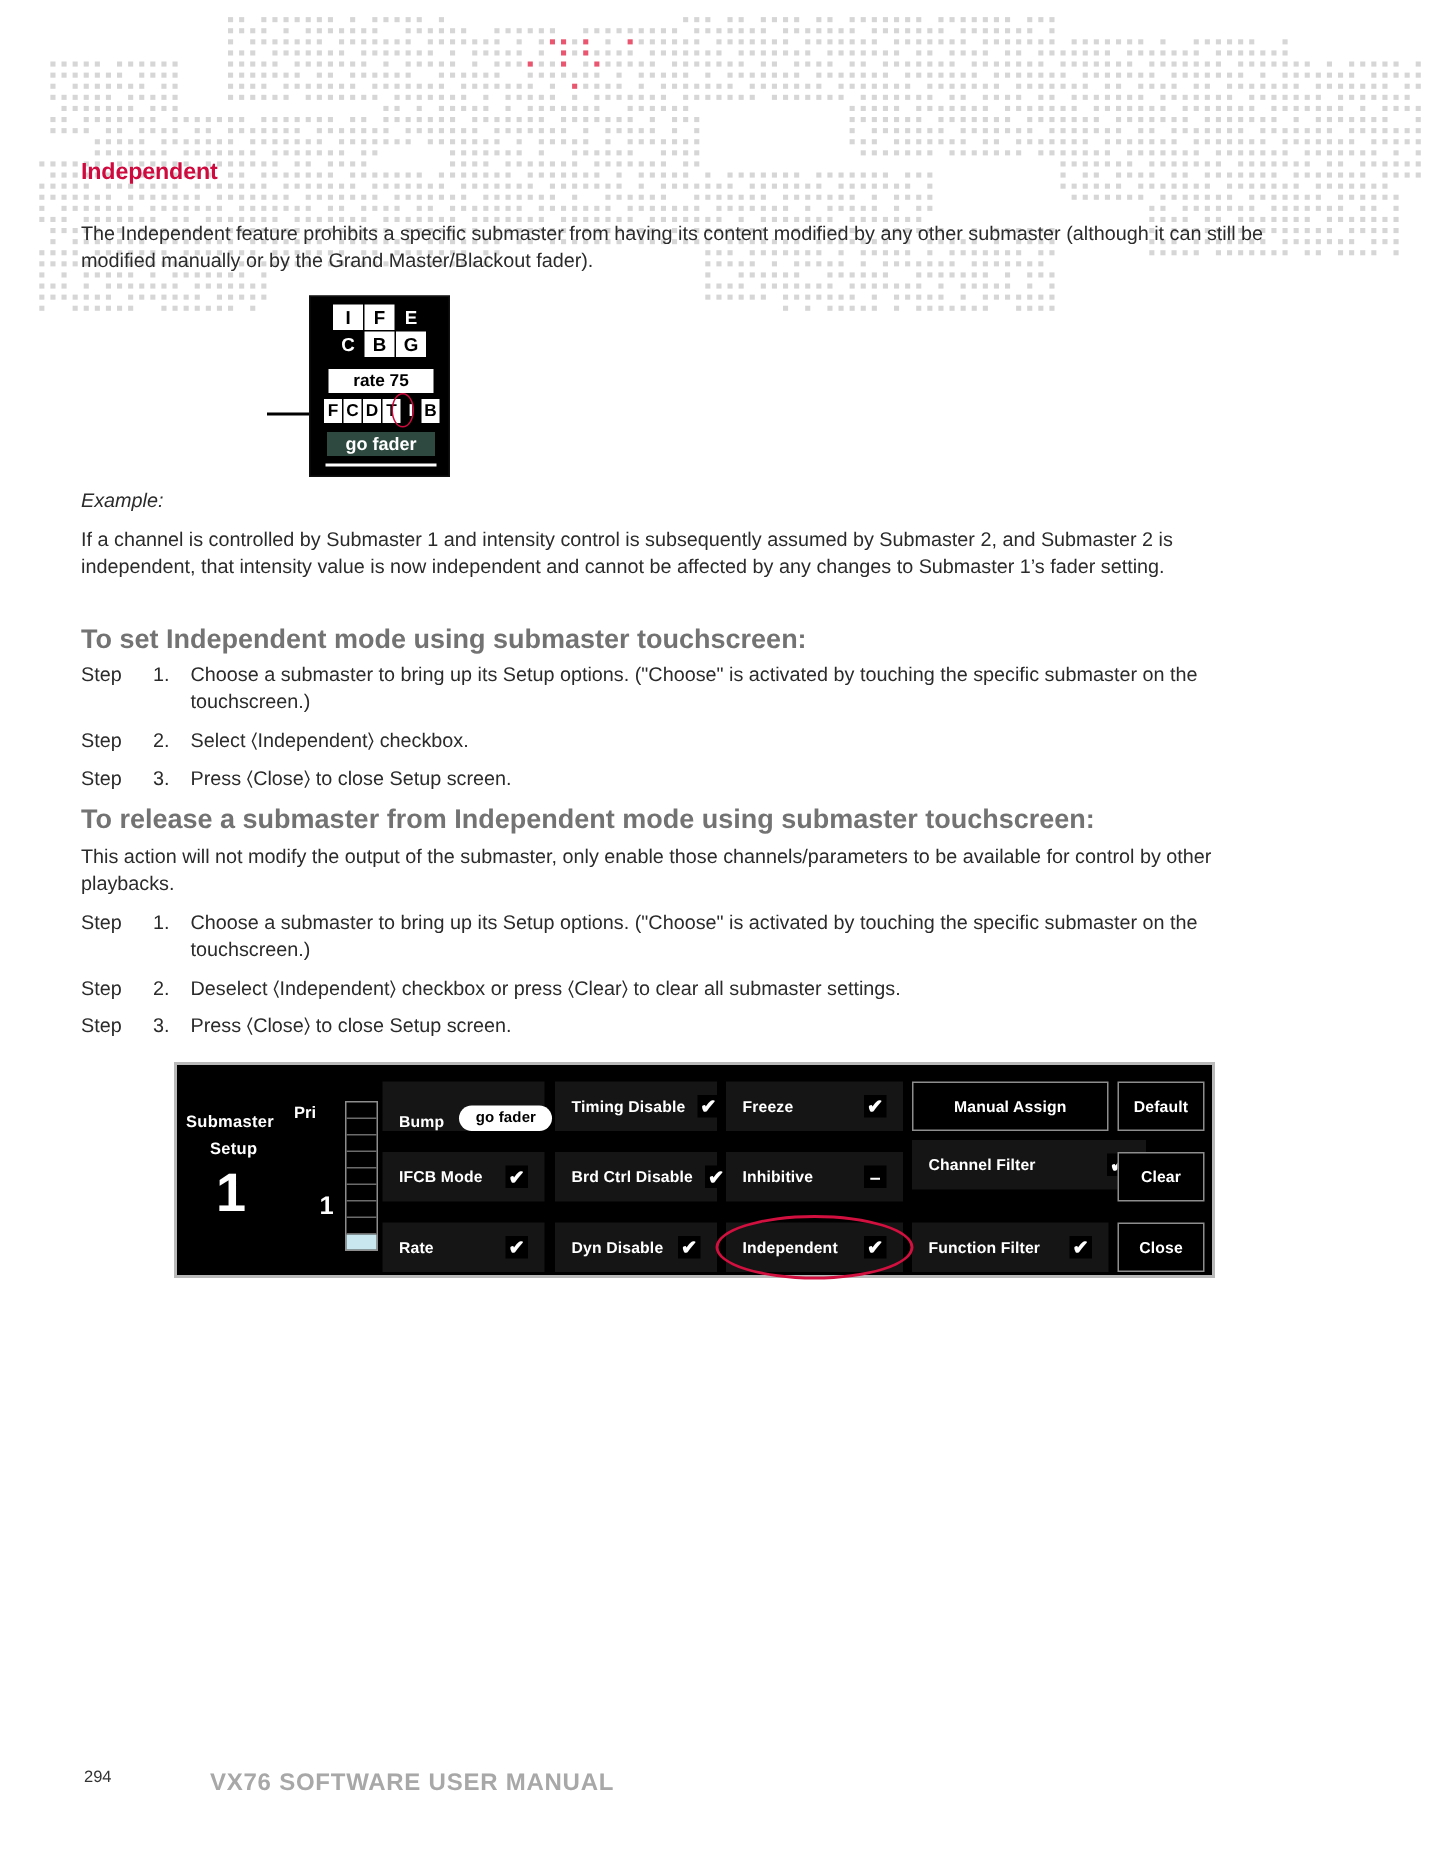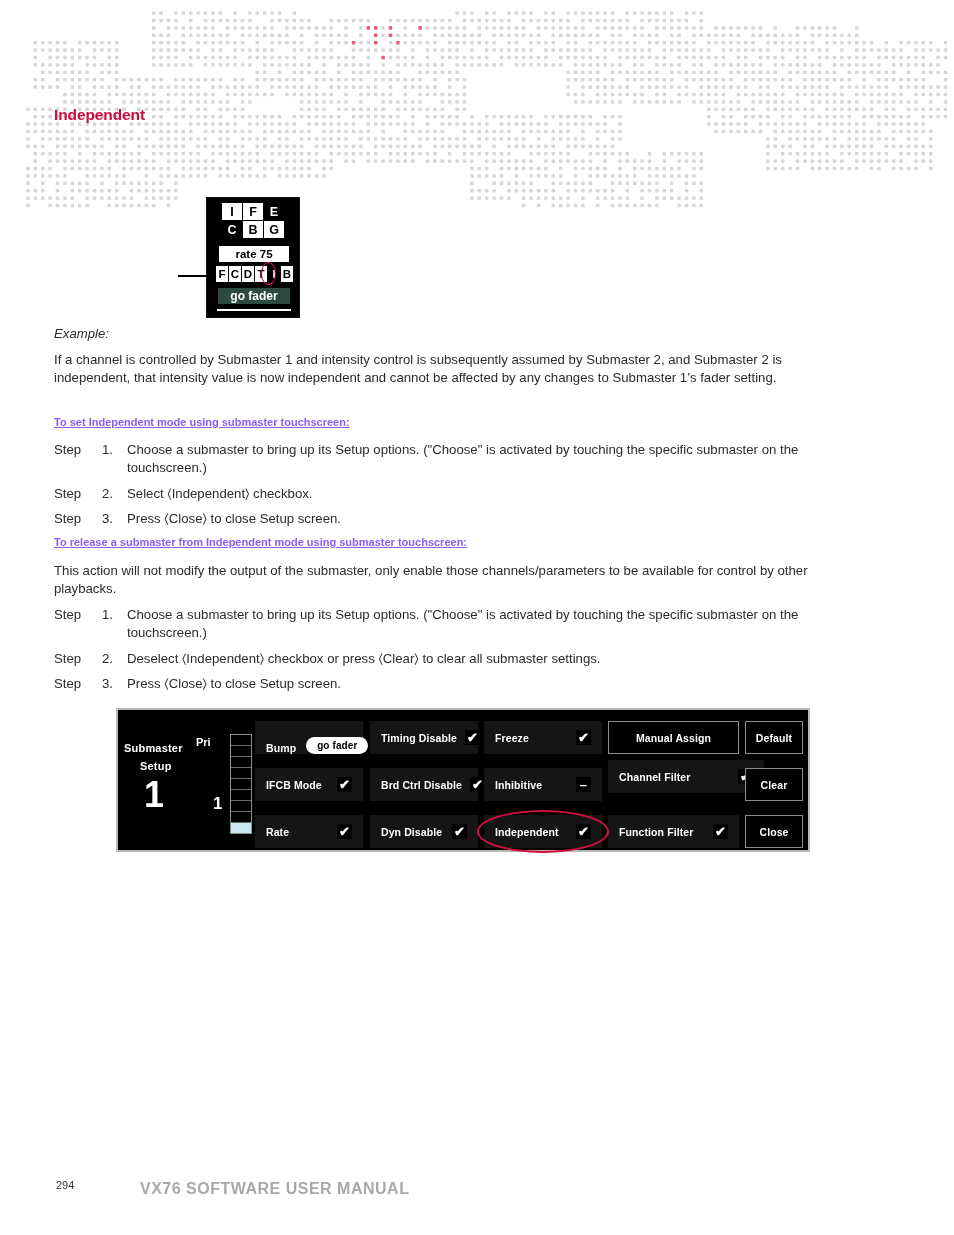--- a/index.html
+++ b/index.html
@@ -60,24 +60,23 @@
     position: absolute;
     left: 54px;
     font-size: 13.2px;
     font-style: italic;
     color: #2b2b2b;
   }
 
   .bold-head {
     position: absolute;
     left: 54px;
-    font-size: 11px;
+    font-size: 18px;
     font-weight: bold;
-    color: #8b5cf6;
-    text-decoration: underline;
+    color: #737373;
   }
 
   .step-row {
     position: absolute;
     left: 54px;
     width: 810px;
     font-size: 13.2px;
     line-height: 17.6px;
     color: #2b2b2b;
   }
@@ -2516,20 +2515,21 @@
     <rect x="677.4" y="203.8" width="3.4" height="3.4" fill="#d6d6d6"></rect>
     <rect x="684.8" y="203.8" width="3.4" height="3.4" fill="#d6d6d6"></rect>
     <rect x="692.2" y="203.8" width="3.4" height="3.4" fill="#d6d6d6"></rect>
     <rect x="699.6" y="203.8" width="3.4" height="3.4" fill="#d6d6d6"></rect>
   </svg>
 
 <div id="page">
 
   <div class="h1-red">Independent</div>
 
+  <div class="body-text" style="top:147px;">The Independent feature prohibits a specific submaster from having its content modified by any other submaster (although it can still be modified manually or by the Grand Master/Blackout fader).</div>
 
   <div id="leader-line"></div>
   <div id="sub-widget">
 
     <div class="ifcb-grid">
       <div class="ifcb-row">
         <div class="ifcb-cell">I</div>
         <div class="ifcb-cell">F</div>
         <div class="ifcb-cell inv">E</div>
       </div>

